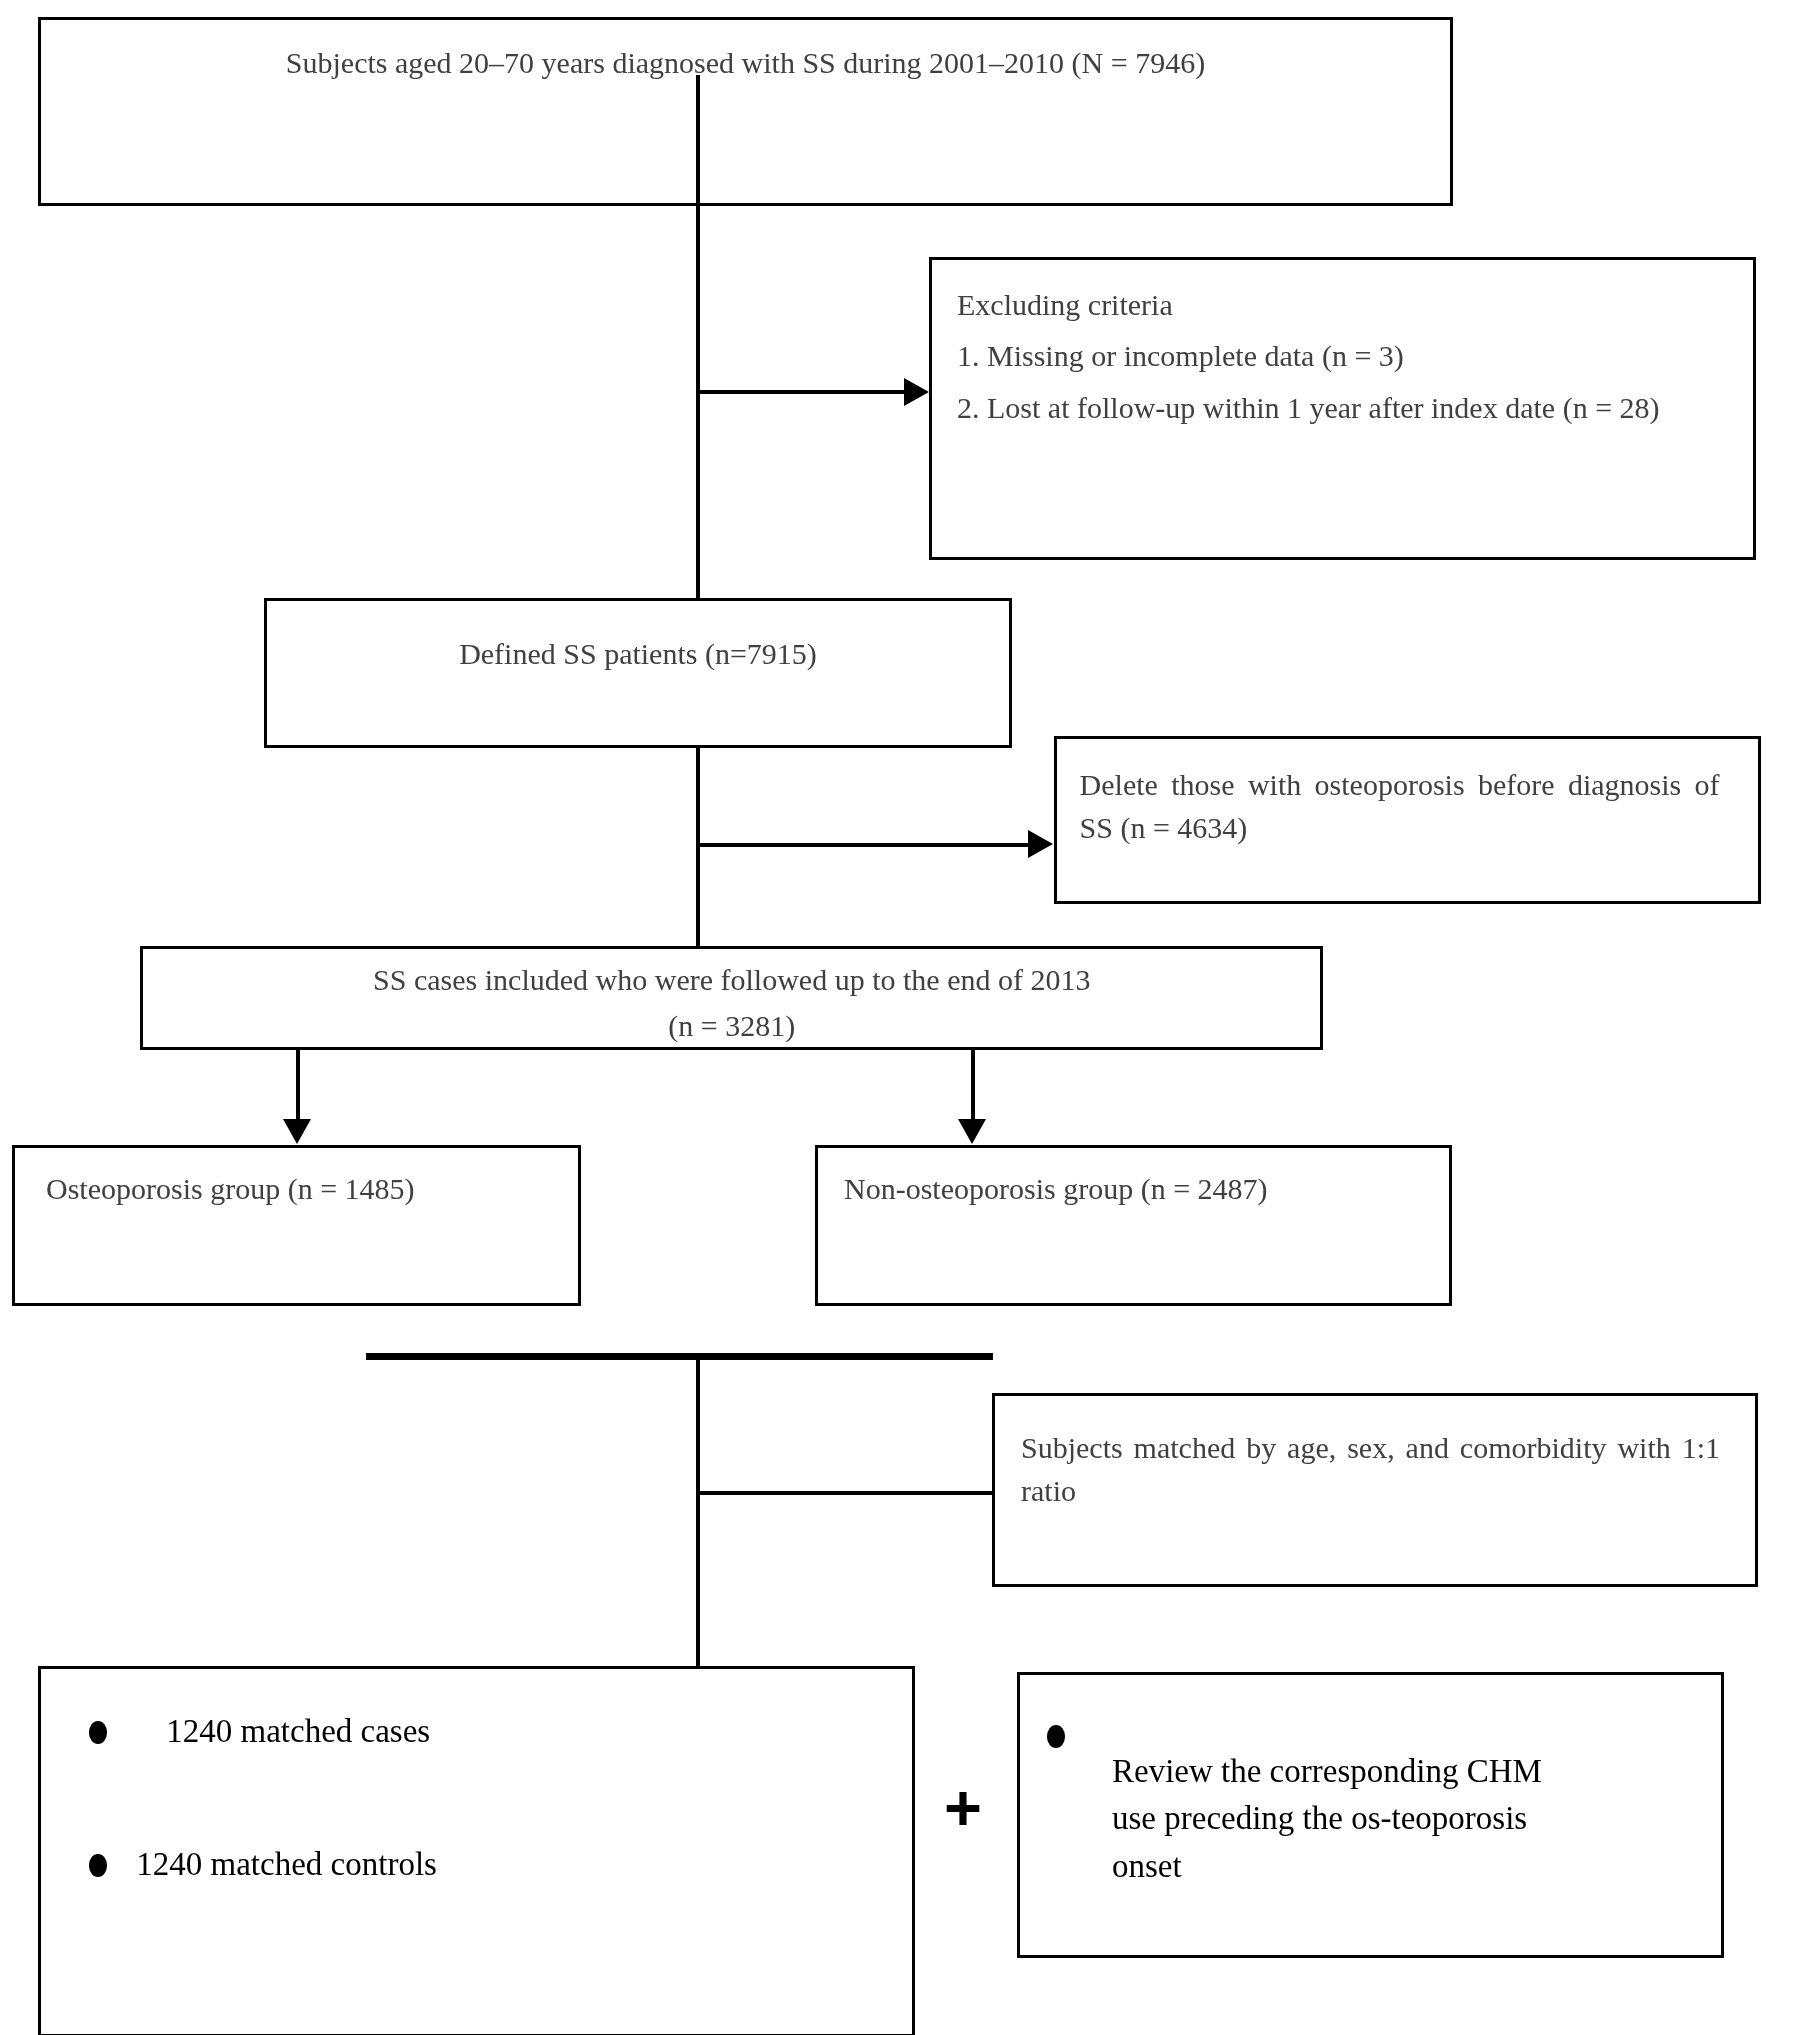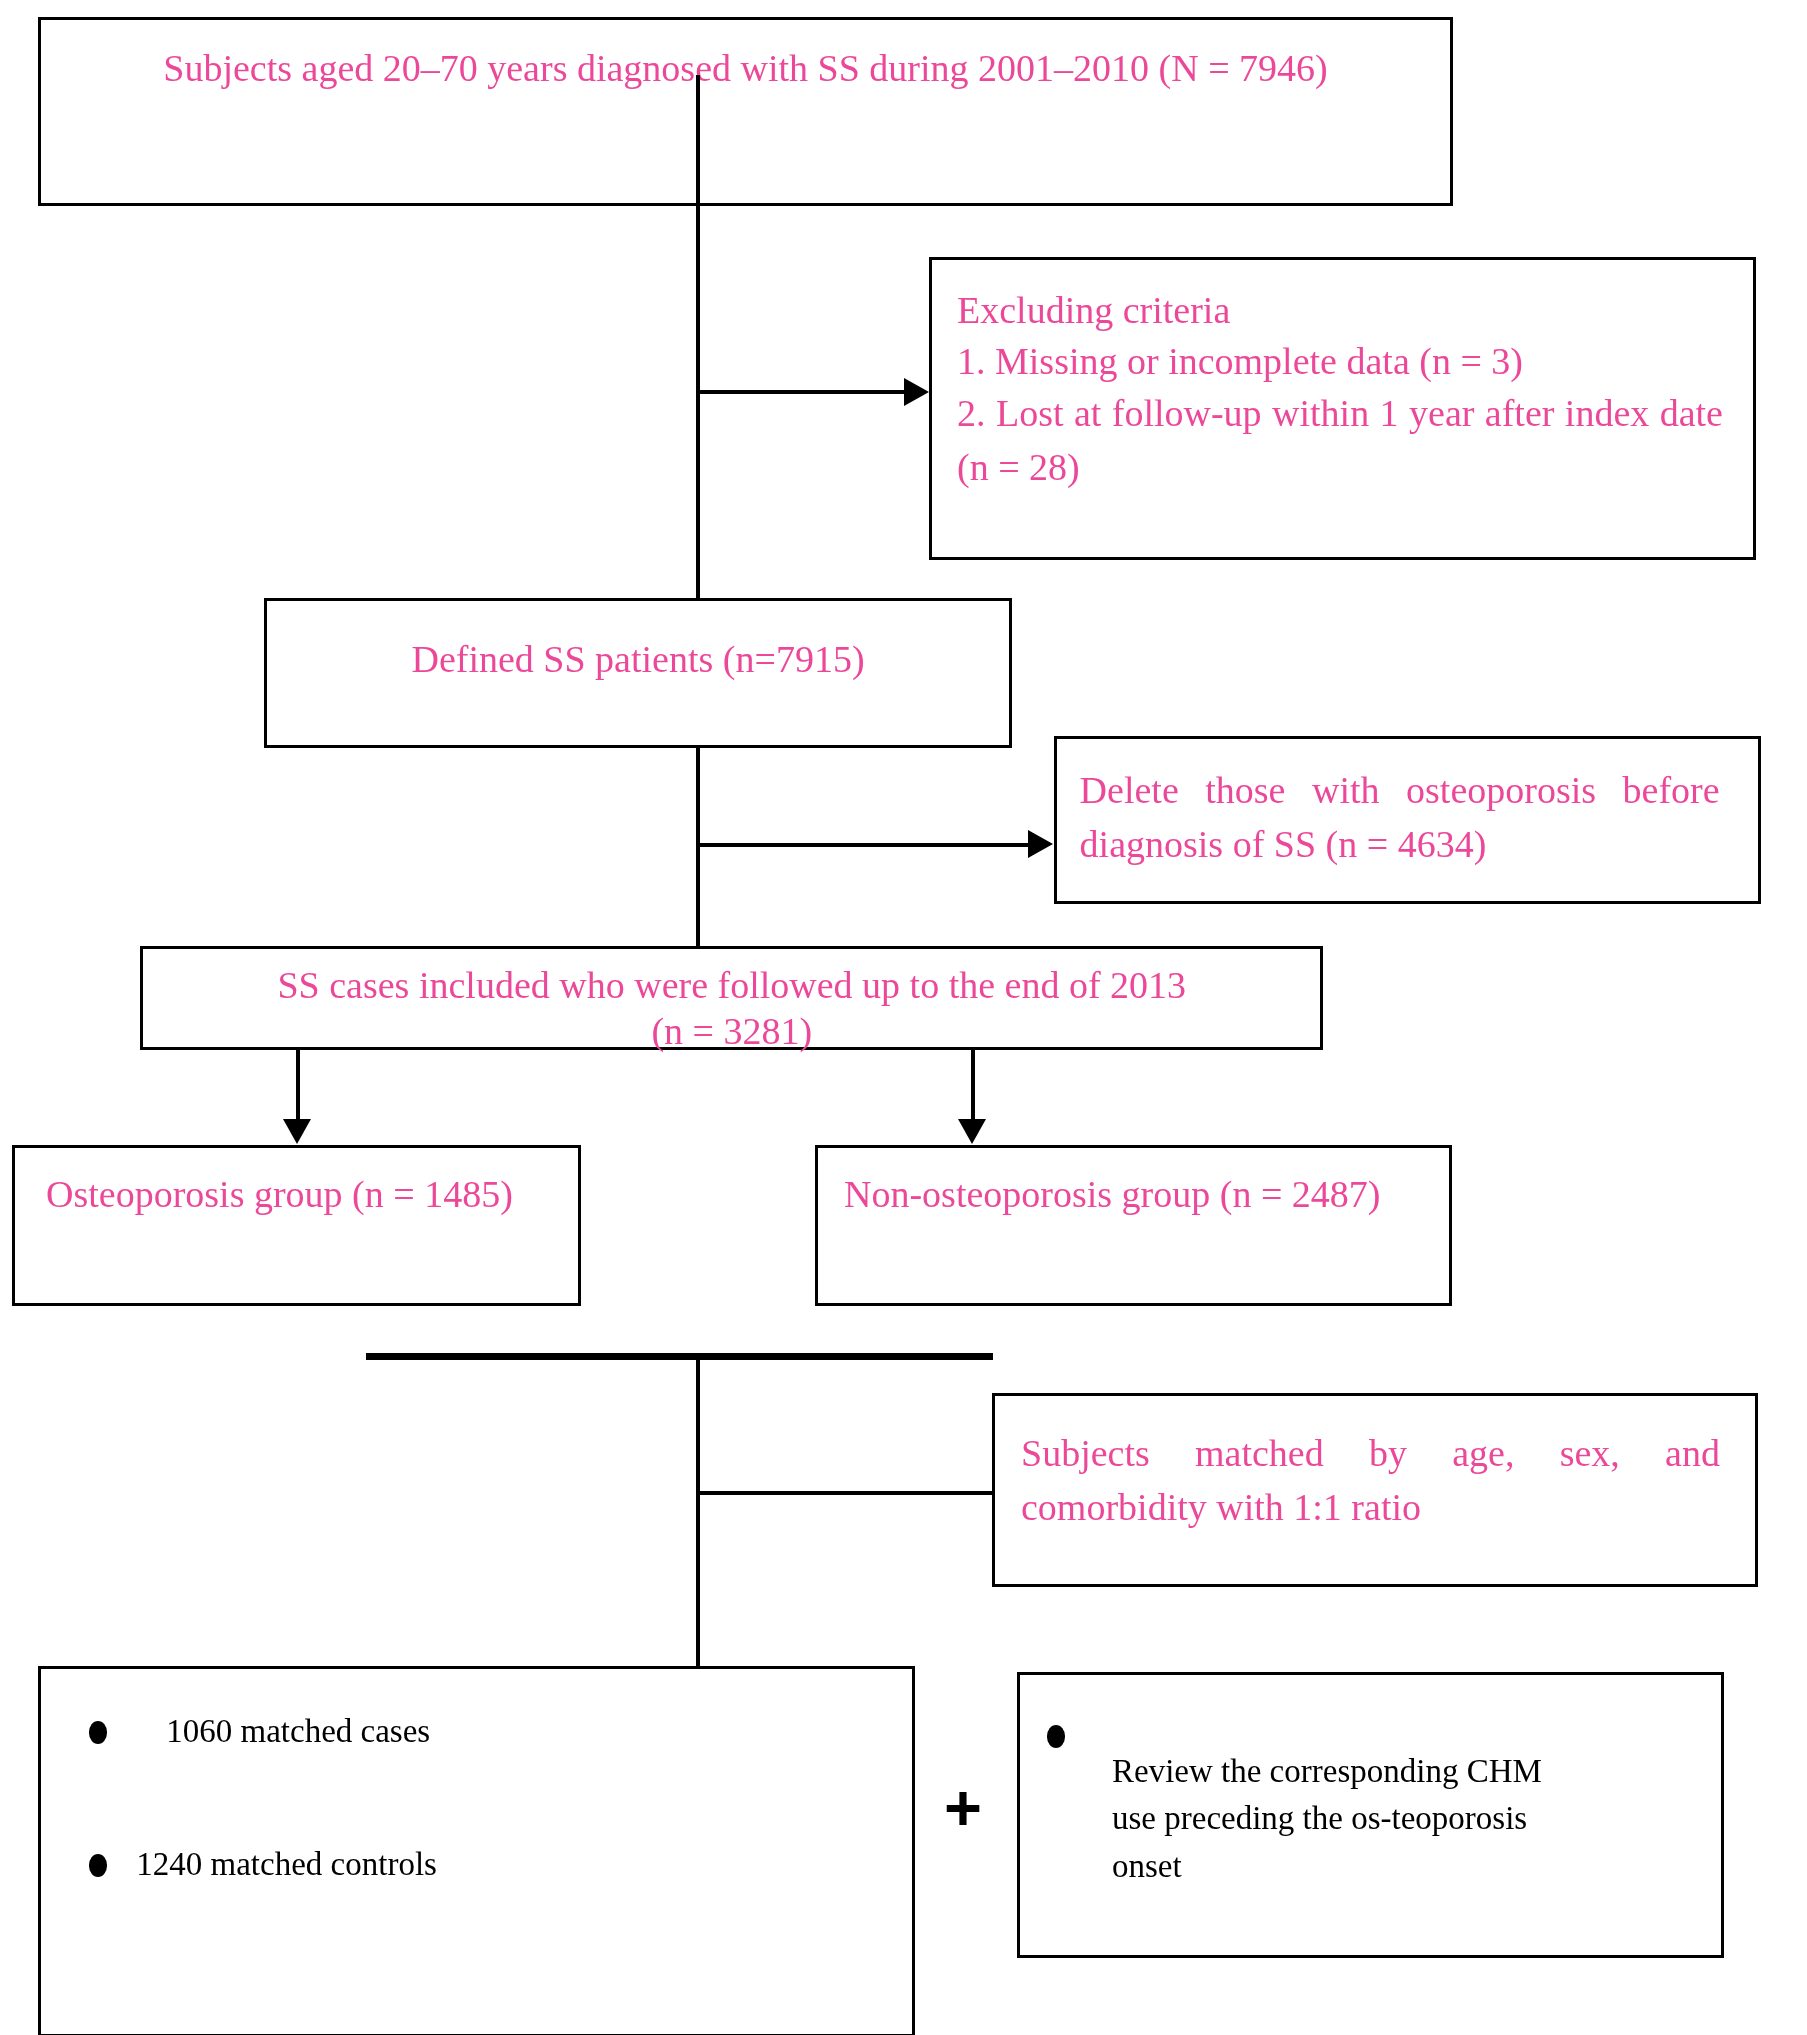--- a/index.html
+++ b/index.html
@@ -19,23 +19,23 @@
   }
   .box {
     position: absolute;
     box-sizing: border-box;
     border: 3.8px solid #000000;
     background: #ffffff;
   }
   .txt {
     position: absolute;
     box-sizing: border-box;
-    font-size: 38px;
+    font-size: 30px;
     line-height: 1.42;
-    color: #ec4899;
+    color: #404040;
   }
   .center { text-align: center; }
   .just { text-align: justify; text-align-last: left; }
   .left { text-align: left; }
 
   .line-v {
     position: absolute;
     background: #000000;
     width: 3.8px;
   }
@@ -150,21 +150,21 @@
   <div class="line-h" style="left:696px; top:1491px; width:301px;"></div>
   <div class="arrow-right" style="left:996px; top:1479px;"></div>
 
   <div class="box" style="left:992px; top:1393px; width:766px; height:194px;">
     <div class="txt just" style="left:26px; top:31px; width:699px;">Subjects matched by age, sex, and comorbidity with 1:1 ratio</div>
   </div>
 
   <div class="box" style="left:38px; top:1666px; width:877px; height:371px;">
     <div class="bullet-row" style="left:48px; top:39px; width:753px;">
       <span class="bullet-dot"></span>
-      <span class="bullet-text" style="margin-left:59px;">1060 matched cases</span>
+      <span class="bullet-text" style="margin-left:59px;">1240 matched cases</span>
     </div>
     <div class="bullet-row" style="left:48px; top:172px; width:753px;">
       <span class="bullet-dot"></span>
       <span class="bullet-text" style="margin-left:29px;">1240 matched controls</span>
     </div>
   </div>
 
   <div class="plus-sign" style="left:944px; top:1775px;">+</div>
 
   <div class="box" style="left:1017px; top:1672px; width:707px; height:286px;">

